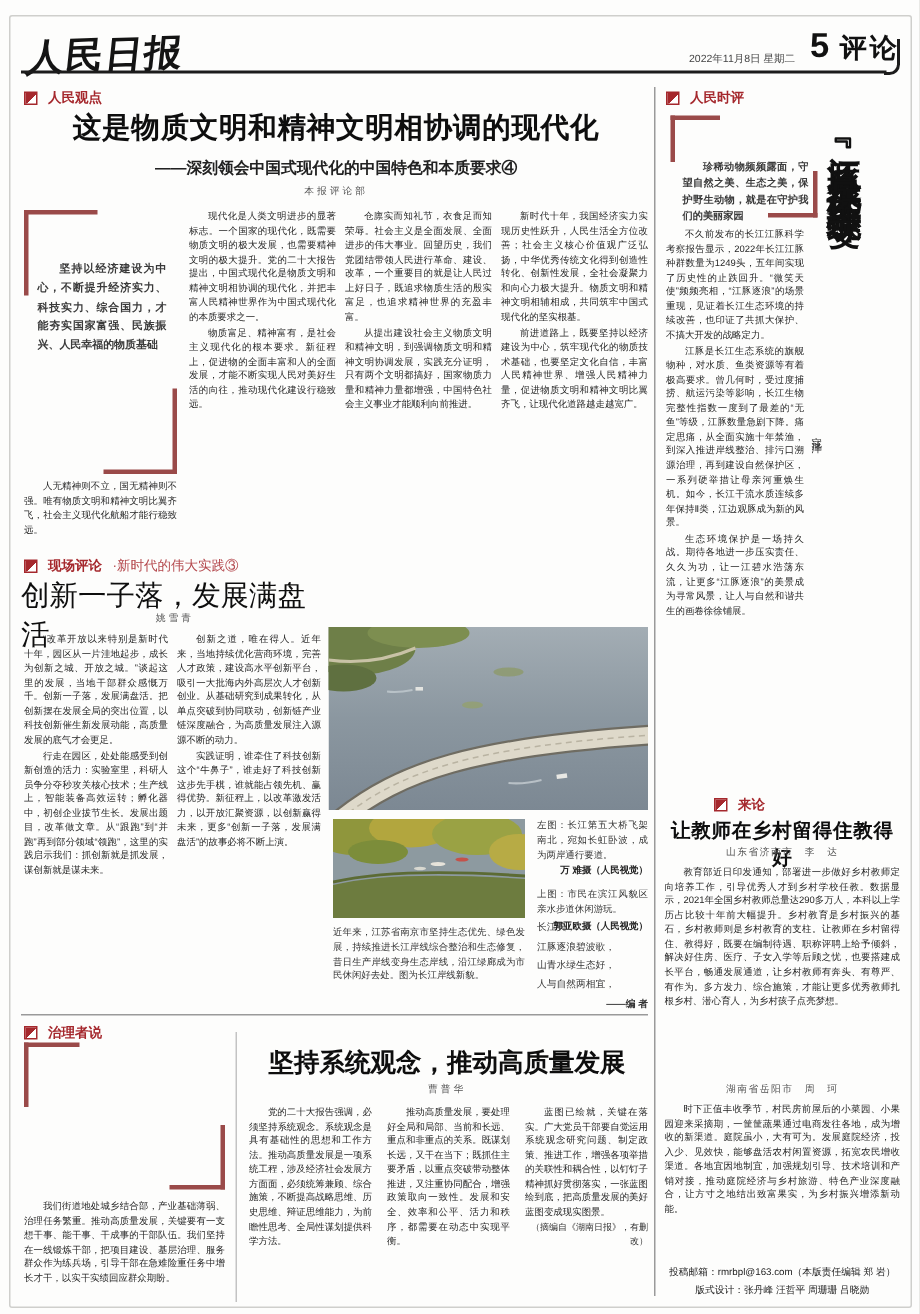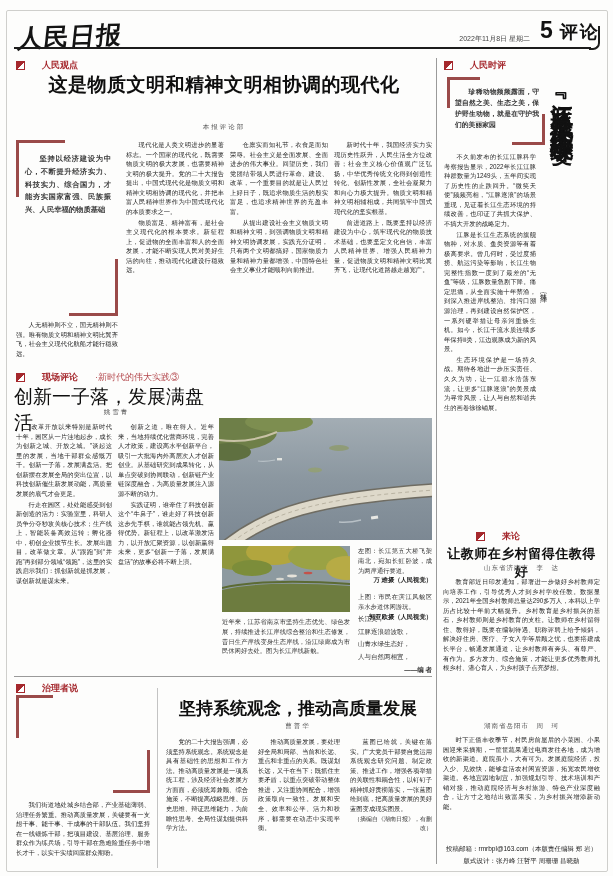--- a/index.html
+++ b/index.html
@@ -8,37 +8,37 @@
   .abs{position:absolute;}
   
   .masthead{font-family:"DejaVu Serif",serif;font-weight:900;font-size:25px;color:#141414;transform:skewX(-8deg) rotate(-2deg);letter-spacing:1px;}
   .hdr-date{font-size:7px;color:#444;text-align:right;}
   .pagenum{font-weight:900;color:#111;display:flex;align-items:baseline;gap:7px;}
   .pagenum .num{font-size:23px;}
   .pagenum .sec{font-size:18px;letter-spacing:2px;}
   .hdr-rule{height:2px;background:#1c1c1c;}
   .hdr-hook{width:9px;height:22px;border-right:2px solid #1c1c1c;border-bottom:2px solid #1c1c1c;border-bottom-right-radius:7px;}
   
-  .sec-label{display:flex;align-items:center;gap:17px;color:#a5282d;font-weight:bold;font-size:9px;white-space:nowrap;}
+  .sec-label{display:flex;align-items:center;gap:7px;color:#a5282d;font-weight:bold;font-size:9px;white-space:nowrap;}
   .sec-label .sub{font-weight:normal;color:#b4484d;}
   .sq{width:7px;height:7px;border:1px solid #a5282d;background:linear-gradient(135deg,#a5282d 55%,#fff 45%);flex:0 0 auto;}
   
   .head-xl{font-size:19px;font-weight:900;color:#0e0e0e;text-align:center;letter-spacing:0.5px;}
   .head-l{font-size:19px;font-weight:400;color:#0e0e0e;text-align:left;}
   .head-m{font-size:17px;font-weight:900;color:#0e0e0e;text-align:center;}
   .head-s{font-size:13px;font-weight:900;color:#0e0e0e;text-align:center;letter-spacing:0.5px;}
   .subtitle{font-size:10.5px;font-weight:bold;color:#222;text-align:center;}
   .byline{font-size:6.5px;color:#555;text-align:center;letter-spacing:2px;}
   
   .bodytxt{font-size:6.3px;line-height:1.52;color:#262626;text-align:justify;overflow:hidden;}
   .bodytxt p{margin:0 0 1px 0;text-indent:2em;}
   .note{text-align:right;font-size:6px;color:#333;}
   
   .quote-box{box-sizing:border-box;padding:13px 7px 12px 9px;}
-  .quote-box .qtxt{font-size:7.3px;font-weight:bold;color:#3a3a3a;line-height:1.75;text-align:justify;}
+  .quote-box .qtxt{font-size:7.3px;font-weight:bold;color:#3a3a3a;line-height:1.75;text-align:justify;margin-top:20px;}
   .quote-box .qtxt p{margin:0 0 8px 0;text-indent:2em;}
   .qb-tl{position:absolute;top:0;left:0;width:46px;height:54px;border-top:3px solid #9a4a49;border-left:3px solid #9a4a49;}
   .qb-br{position:absolute;bottom:0;right:0;width:46px;height:54px;border-bottom:3px solid #9a4a49;border-right:3px solid #9a4a49;}
   .qb-tl.sm,.qb-br.sm{width:34px;height:40px;}
   
   .vert-head{writing-mode:vertical-rl;font-family:"DejaVu Serif",serif;font-size:23px;font-weight:900;color:#111;letter-spacing:3px;line-height:1.1;}
   .vert-byline{writing-mode:vertical-rl;font-size:7px;color:#333;letter-spacing:2px;}
   
   .caption{font-size:6.3px;line-height:1.55;color:#333;text-align:justify;}
   .credit{font-size:6.3px;font-weight:bold;color:#222;text-align:right;margin-top:1px;}
@@ -64,20 +64,21 @@
   <div class="abs hdr-rule" style="left:14px;top:47px;width:577px;"></div>
   <div class="abs hdr-hook" style="left:589px;top:26px;"></div>
 
   <div class="abs divider-v" style="left:436px;top:58px;height:806px;"></div>
 
   <div class="abs sec-label" style="left:16px;top:59px;">
     <span class="sq"></span>
     <span>人民观点</span>
   </div>
   <div class="abs head-xl" style="left:14px;top:72px;width:420px;">这是物质文明和精神文明相协调的现代化</div>
+  <div class="abs subtitle" style="left:14px;top:105px;width:420px;">——深刻领会中国式现代化的中国特色和本质要求④</div>
   <div class="abs byline" style="left:14px;top:123px;width:420px;">本报评论部</div>
 
   <div class="abs" style="left:16px;top:140px;width:102px;height:226px;">
     <div class="quote-box" style="position:relative;width:102px;height:176px;">
       <div class="qb-tl"></div>
       <div class="qb-br"></div>
       <div class="qtxt">
         <p>坚持以经济建设为中心，不断提升经济实力、科技实力、综合国力，才能夯实国家富强、民族振兴、人民幸福的物质基础</p>
       </div>
     </div>

